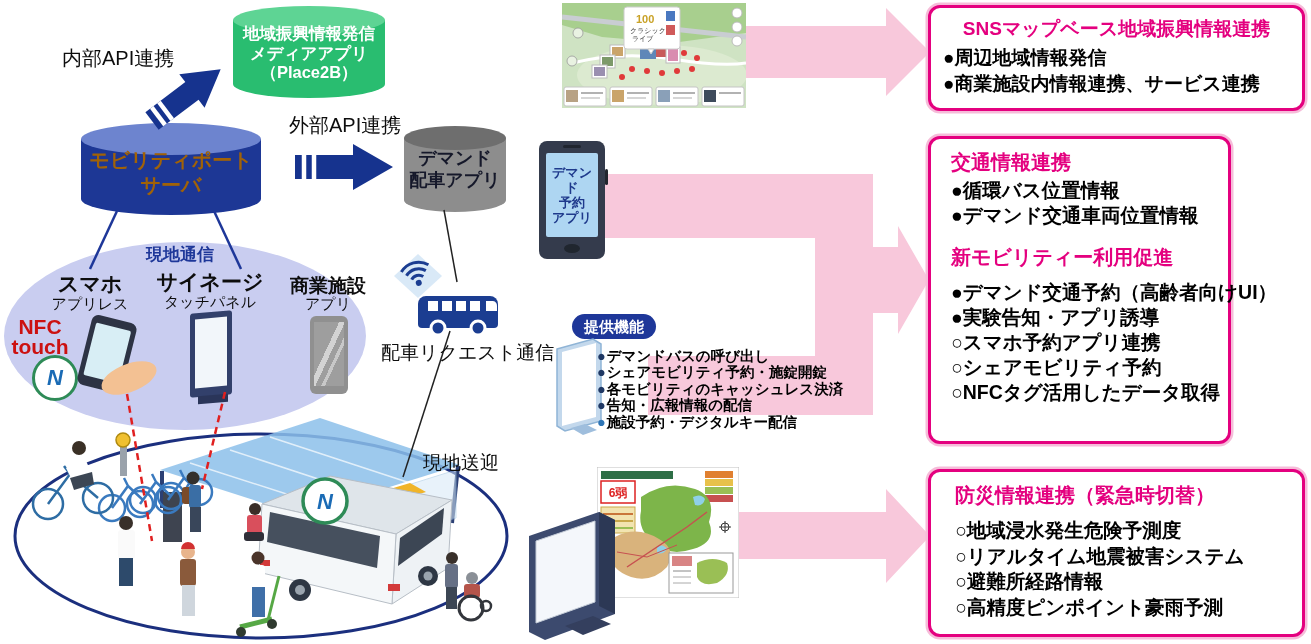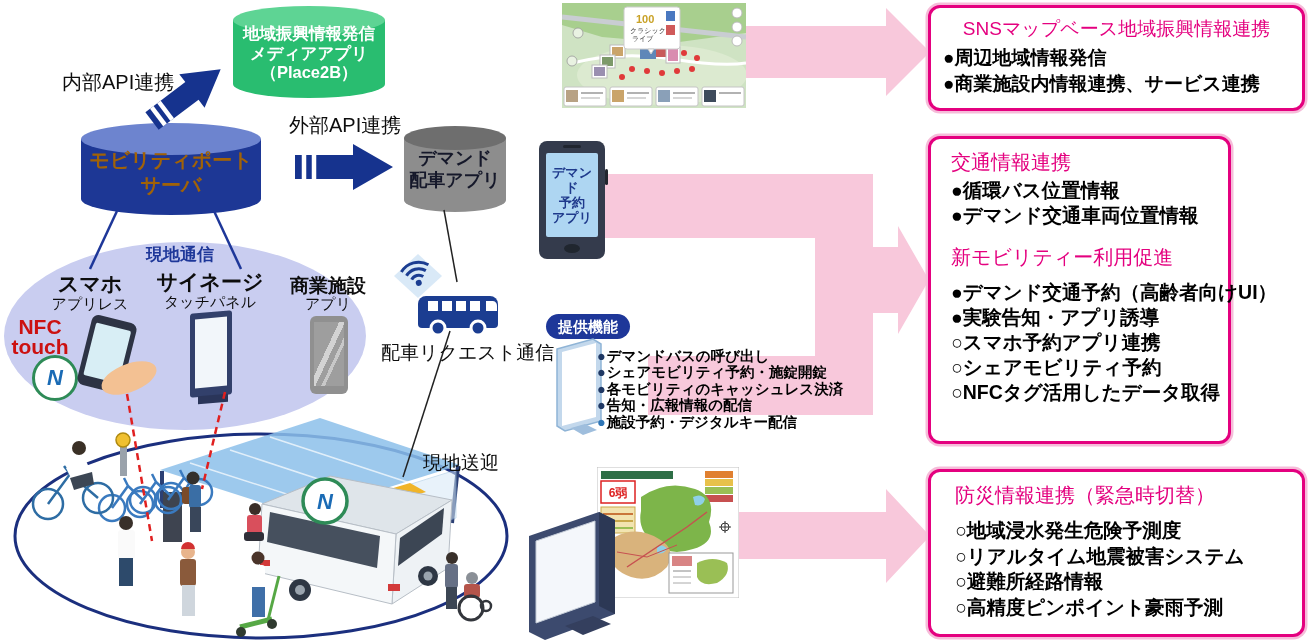--- a/index.html
+++ b/index.html
@@ -5,21 +5,21 @@
   html,body{margin:0;padding:0;background:#fff;}
   #stage{position:relative;width:1311px;height:644px;background:#fff;overflow:hidden;
          font-family:"Liberation Sans","DejaVu Sans",sans-serif;color:#111;}
   .abs{position:absolute;}
   .ctr{text-align:center;}
   .cyl-text{font-weight:bold;text-align:center;z-index:5;}
   .lbl{z-index:7;white-space:nowrap;color:#0d0d0d;}
   .zone-t{z-index:3;text-align:center;font-weight:600;color:#0d0d0d;white-space:nowrap;}
   .pinkbox{position:absolute;background:#fff;border:3px solid #e4007f;border-radius:12px;
            box-shadow:0 0 0 2.5px #f6bcd9;z-index:8;box-sizing:border-box;}
-  .pb-title{color:#e4007f;font-weight:normal;white-space:nowrap;}
+  .pb-title{color:#e4007f;font-weight:bold;white-space:nowrap;}
   .pb-item{color:#000;font-weight:600;white-space:nowrap;}
   .fn-row{font-size:14.5px;line-height:16.4px;white-space:nowrap;font-weight:600;color:#000;}
   .fn-b{color:#1f3864;margin-right:1px;}
   .fn-b.light{color:#2e75b6;}
   svg{display:block;}
 </style>
 </head>
 <body>
 
 <div id="stage">
@@ -293,21 +293,21 @@
     <line x1="117" y1="211" x2="90" y2="269" stroke="#1e3799" stroke-width="2.5"></line>
     <line x1="214" y1="211" x2="241" y2="269" stroke="#1e3799" stroke-width="2.5"></line>
 
     <line x1="444" y1="210" x2="457" y2="282" stroke="#222" stroke-width="1.5"></line>
     <line x1="450" y1="331" x2="403" y2="477" stroke="#222" stroke-width="1.5"></line>
 
     <line x1="127" y1="394" x2="152" y2="541" stroke="#e02020" stroke-width="2.5" stroke-dasharray="7 5"></line>
     <line x1="225" y1="392" x2="202" y2="489" stroke="#e02020" stroke-width="2.5" stroke-dasharray="7 5"></line>
   </svg>
 
-  <div class="abs lbl" style="left:62px;top:45px;font-size:20px;margin-top:24px;">内部API連携</div>
+  <div class="abs lbl" style="left:62px;top:45px;font-size:20px;">内部API連携</div>
   <div class="abs lbl" style="left:289px;top:112px;font-size:20px;">外部API連携</div>
   <div class="abs lbl" style="left:381px;top:340px;font-size:19px;">配車リクエスト通信</div>
   <div class="abs lbl" style="left:423px;top:450px;font-size:19px;">現地送迎</div>
   <div class="abs zone-t" style="left:128px;top:243px;width:104px;font-size:17px;color:#1e3799;">現地通信</div>
 
   <div class="abs zone-t" style="left:46px;top:270px;width:88px;font-size:21px;">スマホ</div>
   <div class="abs zone-t" style="left:46px;top:295px;width:88px;font-size:15px;font-weight:500;">アプリレス</div>
   <div class="abs zone-t" style="left:152px;top:268px;width:116px;font-size:21px;">サイネージ</div>
   <div class="abs zone-t" style="left:152px;top:293px;width:116px;font-size:15px;font-weight:500;">タッチパネル</div>
   <div class="abs zone-t" style="left:286px;top:273px;width:84px;font-size:19px;">商業施設</div>
@@ -362,21 +362,21 @@
     <div style="position:absolute;left:24px;top:4px;width:18px;height:3px;background:#20252f;border-radius:2px;"></div>
     <div style="position:absolute;left:7px;top:12px;right:7px;bottom:22px;background:#aed6f2;border-radius:2px;
                 color:#1f3a8c;font-weight:bold;font-size:13px;line-height:15px;text-align:center;padding-top:12px;box-sizing:border-box;">
       <div>デマンド</div>
       <div>予約</div>
       <div>アプリ</div>
     </div>
     <div style="position:absolute;left:25px;bottom:6px;width:16px;height:9px;background:#20262f;border-radius:50%;"></div>
   </div>
 
-  <div class="abs ctr" style="left:546px;top:314px;width:84px;height:25px;background:#1e3799;border-radius:13px;color:#fff;font-size:15px;font-weight:bold;line-height:25px;z-index:5;">提供機能</div>
+  <div class="abs ctr" style="left:572px;top:314px;width:84px;height:25px;background:#1e3799;border-radius:13px;color:#fff;font-size:15px;font-weight:bold;line-height:25px;z-index:5;">提供機能</div>
 
   <svg class="abs" style="left:549px;top:337px;z-index:5" width="60" height="102" viewBox="0 0 60 102">
     <polygon points="8,12 44,2 52,7 52,84 16,94 8,89" fill="#c3d8ec" stroke="#8fb4d6" stroke-width="1.5"></polygon>
     <polygon points="13,15 47,6 47,80 13,89" fill="#ffffff"></polygon>
     <polygon points="22,91 36,87 48,93 34,98" fill="#9fbedd"></polygon>
   </svg>
 
   <div class="abs" style="left:597px;top:348px;z-index:5;">
     <div class="fn-row"><span class="fn-b">●</span><span>デマンドバスの呼び出し</span></div>
     <div class="fn-row"><span class="fn-b">●</span><span>シェアモビリティ予約・施錠開錠</span></div>

